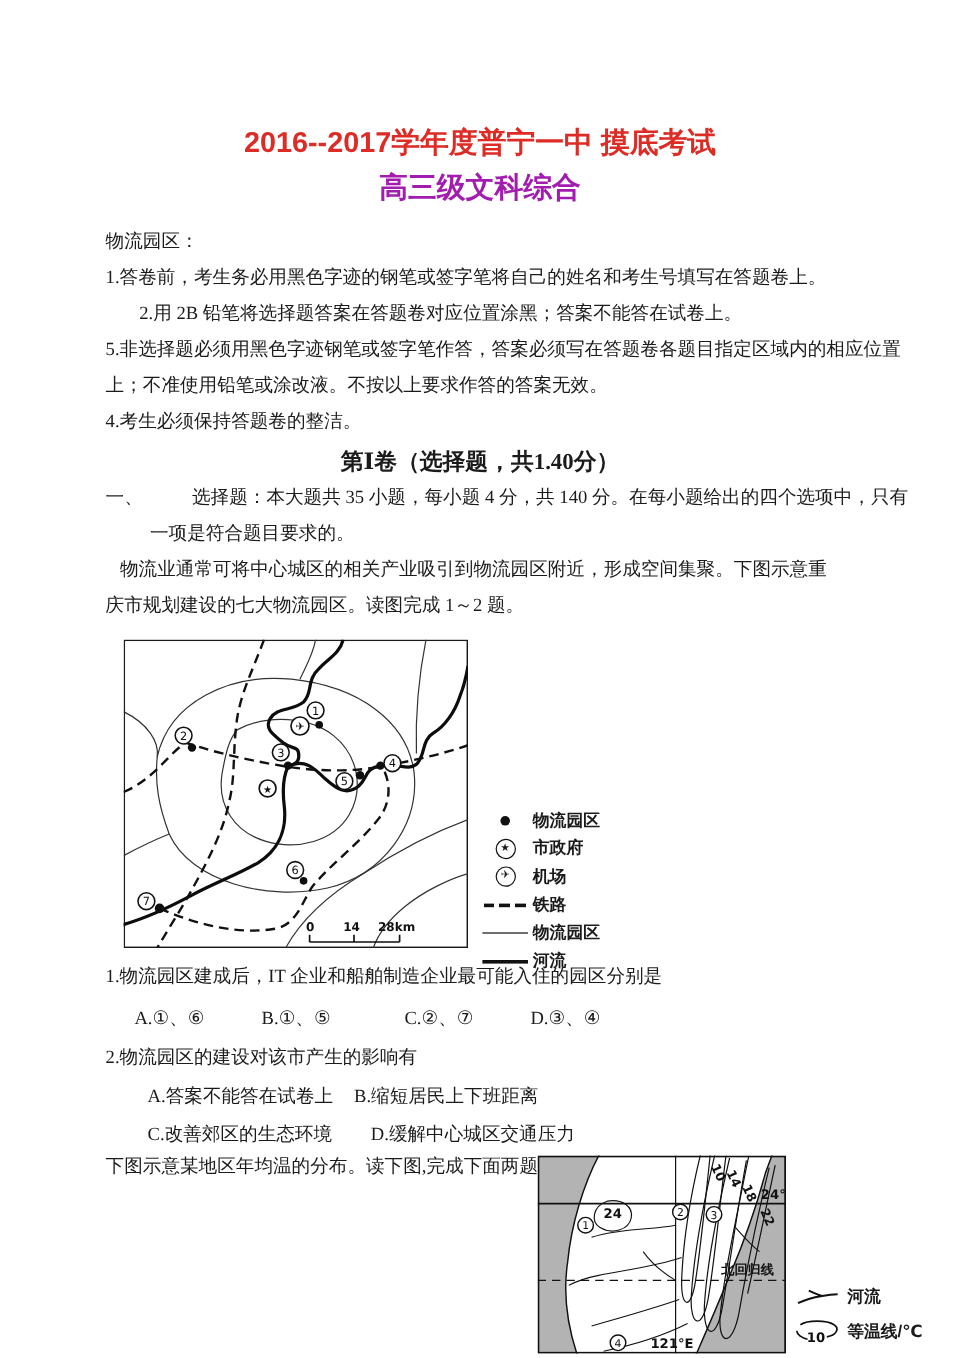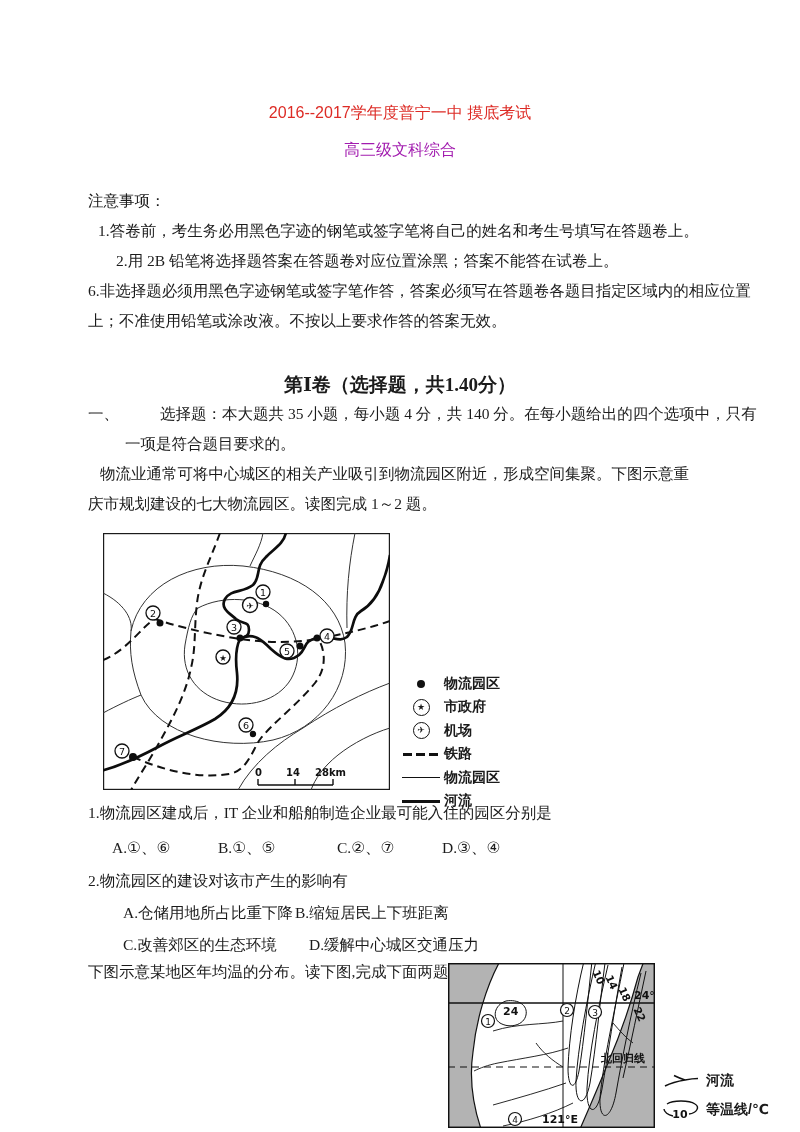--- a/index.html
+++ b/index.html
@@ -1,20 +1,20 @@
 <!DOCTYPE html>
 <html><head>
 <meta charset="utf-8">
 <style>
   html,body{margin:0;padding:0;background:#fff;}
   .page{position:relative;width:800px;height:1132px;background:#fff;overflow:hidden;
         font-family:"Liberation Serif","DejaVu Serif","DejaVu Sans",serif;color:#1b1b1b;}
   .abs{position:absolute;white-space:nowrap;}
   .ctr{position:absolute;left:0;width:800px;text-align:center;white-space:nowrap;}
-  .title{font-size:16px;font-weight:normal;font-family:"Liberation Sans","DejaVu Sans",sans-serif;}
+  .title{font-size:24px;font-weight:bold;font-family:"Liberation Sans","DejaVu Sans",sans-serif;}
   .body15{font-size:15.5px;}
   .bold16{font-size:19px;font-weight:bold;}
   
   .lg{position:absolute;left:398px;top:651px;margin-top:21px;}
   .lg-row{display:flex;align-items:center;height:23.5px;}
   .lg-symcol{width:46px;display:flex;justify-content:center;align-items:center;}
   .lg-label{font-size:14px;font-weight:bold;font-family:"Liberation Sans","DejaVu Sans",sans-serif;}
   .sym-dot{width:8px;height:8px;background:#111;border-radius:50%;}
   .sym-circ{width:15px;height:15px;border:1.4px solid #111;border-radius:50%;
             display:flex;align-items:center;justify-content:center;font-size:9px;line-height:1;
@@ -30,25 +30,26 @@
   svg text{font-family:"DejaVu Sans",sans-serif;fill:#111;}
 </style>
 </head>
 <body>
 
 <div class="page">
 
   <div class="ctr title" style="top:103px;color:#dd2b25;">2016--2017学年度普宁一中 摸底考试</div>
   <div class="ctr title" style="top:140px;color:#a21caf;">高三级文科综合</div>
 
-  <div class="abs body15" style="left:88px;top:191px;">注意事项：</div>
-  <div class="abs body15" style="left:88px;top:221px;margin-left:10px;">1.答卷前，考生务必用黑色字迹的钢笔或签字笔将自己的姓名和考生号填写在答题卷上。</div>
+  <div class="abs body15" style="left:88px;top:191px;">物流园区：</div>
+  <div class="abs body15" style="left:88px;top:221px;">1.答卷前，考生务必用黑色字迹的钢笔或签字笔将自己的姓名和考生号填写在答题卷上。</div>
   <div class="abs body15" style="left:88px;top:251px;margin-left:28px;">2.用 2B 铅笔将选择题答案在答题卷对应位置涂黑；答案不能答在试卷上。</div>
-  <div class="abs body15" style="left:88px;top:281px;">6.非选择题必须用黑色字迹钢笔或签字笔作答，答案必须写在答题卷各题目指定区域内的相应位置</div>
+  <div class="abs body15" style="left:88px;top:281px;">5.非选择题必须用黑色字迹钢笔或签字笔作答，答案必须写在答题卷各题目指定区域内的相应位置</div>
   <div class="abs body15" style="left:88px;top:311px;">上；不准使用铅笔或涂改液。不按以上要求作答的答案无效。</div>
+  <div class="abs body15" style="left:88px;top:341px;">4.考生必须保持答题卷的整洁。</div>
 
   <div class="ctr bold16" style="top:372px;">第Ⅰ卷（选择题，共1.40分）</div>
 
   <div class="abs body15" style="left:88px;top:404px;">一、</div>
   <div class="abs body15" style="left:160px;top:404px;">选择题：本大题共 35 小题，每小题 4 分，共 140 分。在每小题给出的四个选项中，只有</div>
   <div class="abs body15" style="left:125px;top:434px;text-align:right;">一项是符合题目要求的。</div>
 
   <div class="abs body15" style="left:100px;top:464px;">物流业通常可将中心城区的相关产业吸引到物流园区附近，形成空间集聚。下图示意重</div>
   <div class="abs body15" style="left:88px;top:494px;">庆市规划建设的七大物流园区。读图完成 1～2 题。</div>
 
@@ -175,21 +176,21 @@
     </div>
   </div>
 
   <div class="abs body15" style="left:88px;top:803px;">1.物流园区建成后，IT 企业和船舶制造企业最可能入住的园区分别是</div>
   <div class="abs body15" style="left:112px;top:838px;">A.①、⑥</div>
   <div class="abs body15" style="left:218px;top:838px;">B.①、⑤</div>
   <div class="abs body15" style="left:337px;top:838px;">C.②、⑦</div>
   <div class="abs body15" style="left:442px;top:838px;">D.③、④</div>
 
   <div class="abs body15" style="left:88px;top:871px;">2.物流园区的建设对该市产生的影响有</div>
-  <div class="abs body15" style="left:123px;top:903px;">A.仓储用地所占比重下降</div>
+  <div class="abs body15" style="left:123px;top:903px;">A.答案不能答在试卷上</div>
   <div class="abs body15" style="left:295px;top:903px;">B.缩短居民上下班距离</div>
   <div class="abs body15" style="left:123px;top:935px;">C.改善郊区的生态环境</div>
   <div class="abs body15" style="left:309px;top:935px;">D.缓解中心城区交通压力</div>
 
   <div class="abs body15" style="left:88px;top:962px;">下图示意某地区年均温的分布。读下图,完成下面两题。</div>
 
   <svg class="abs" style="left:448px;top:963px;" width="207" height="165" viewBox="0 0 207 165">
     <rect x="0" y="0" width="207" height="165" fill="#b3b3b3"></rect>
 
     <path d="M52,-2 L196,-2 L190,14 C183,40 172,72 160,100 C149,127 139,150 132,166 L33,166 C25,142 21,116 25,89 C28,58 38,24 52,-2 Z" fill="#fff" stroke="#111" stroke-width="1.2"></path>

